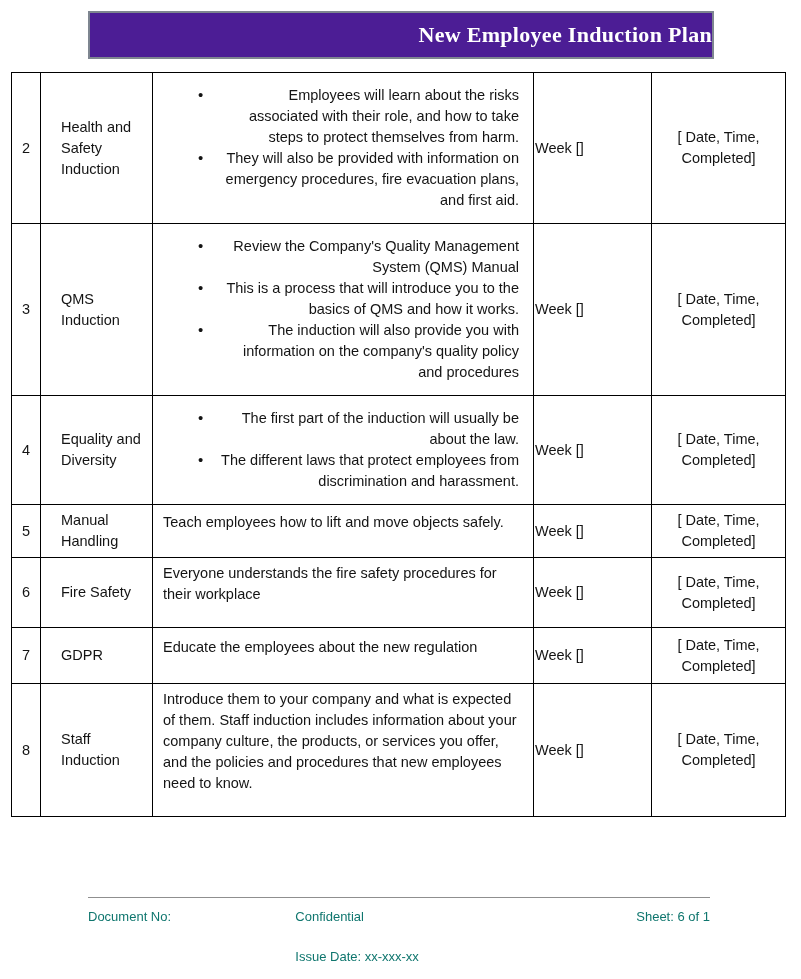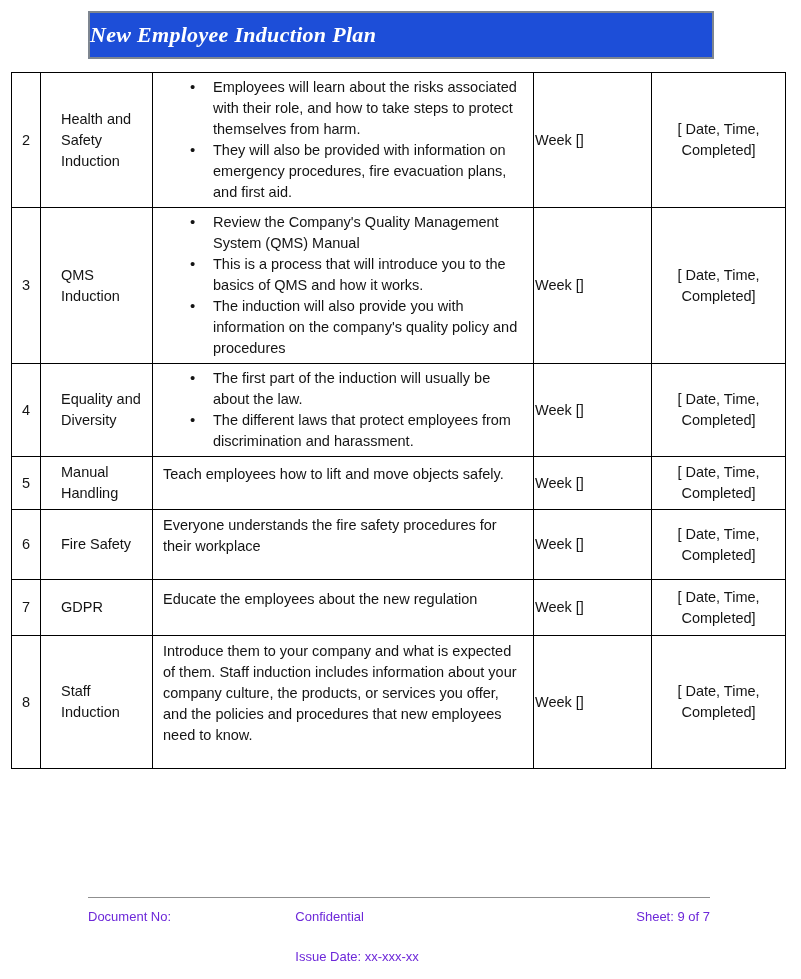--- a/index.html
+++ b/index.html
@@ -5,22 +5,22 @@
   html,body{margin:0;padding:0;}
   body{
     width:801px;height:979px;position:relative;background:#ffffff;
     font-family:"Liberation Sans",sans-serif;color:#141414;
     overflow:hidden;
   }
 
   
   .title-bar{
     position:absolute;left:88px;top:11px;width:622px;height:44px;
-    background:#1d4ed8;border:2px solid #7e8690;
-    display:flex;align-items:center;justify-content:flex-start;font-style:italic;
+    background:#4c1d95;border:2px solid #7e8690;
+    display:flex;align-items:center;justify-content:flex-end;
   }
   .title-text{
     font-family:"Liberation Serif",serif;font-weight:bold;font-size:22px;
     color:#ffffff;letter-spacing:.3px;
   }
 
   
   table.doc-table{
     position:absolute;left:11px;top:72px;width:774px;
     border-collapse:collapse;table-layout:fixed;
@@ -30,31 +30,31 @@
     border:1px solid #000000;vertical-align:middle;
     overflow:hidden;
   }
   td.cell-num{text-align:center;}
   td.cell-name{padding:4px 6px 4px 20px;}
   td.cell-desc{padding:5px 8px 22px 10px;}
   td.cell-desc.bulleted{padding:4px 2px;}
   td.cell-week{}
   td.cell-comp{text-align:center;padding:0 16px;}
 
-  ul.bullets{margin:0;padding:0 4px 0 35px;list-style:none;}
+  ul.bullets{margin:8px;padding:0 4px 0 35px;list-style:none;text-align:right;}
   ul.bullets li{position:relative;padding-left:23px;}
   ul.bullets li::before{
     content:"\2022";position:absolute;left:0;top:-1px;font-size:15px;
   }
 
   
   .footer{
     position:absolute;left:88px;top:897px;width:622px;
     border-top:1px solid #8f8f8f;padding-top:9px;
-    font-size:13px;line-height:20px;color:#6d28d9;
+    font-size:13px;line-height:20px;color:#0f766e;
   }
   .footer-grid{display:grid;grid-template-columns:1fr 1fr 1fr;}
   .footer-col-left{text-align:left;}
   .footer-col-center{text-align:left;}
   .footer-col-right{text-align:right;}
   .footer-spacer{height:20px;}
 </style>
 </head>
 <body>
 
@@ -149,16 +149,16 @@
   <div class="footer-grid">
     <div class="footer-col-left">
       <div>Document No:</div>
     </div>
     <div class="footer-col-center">
       <div>Confidential</div>
       <div class="footer-spacer"></div>
       <div>Issue Date: xx-xxx-xx</div>
     </div>
     <div class="footer-col-right">
-      <div>Sheet: 9 of 7</div>
+      <div>Sheet: 6 of 1</div>
     </div>
   </div>
 </div>
 
 </body></html>

